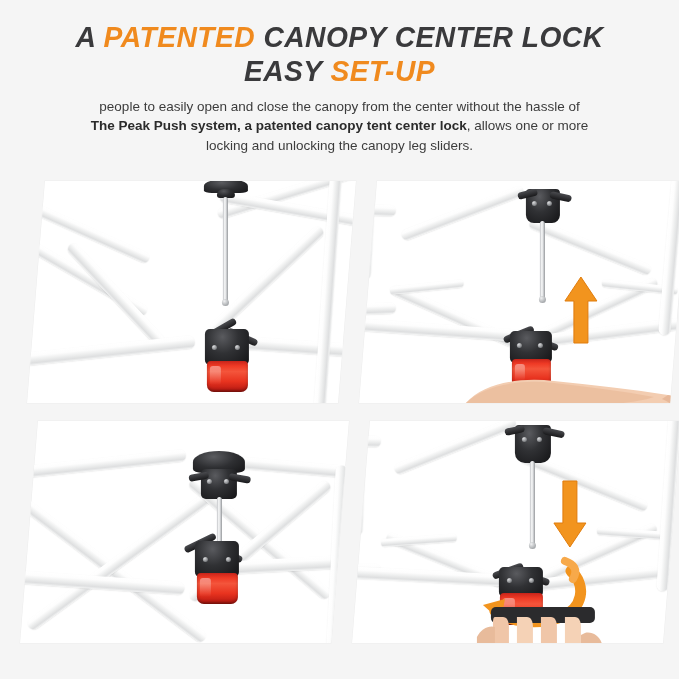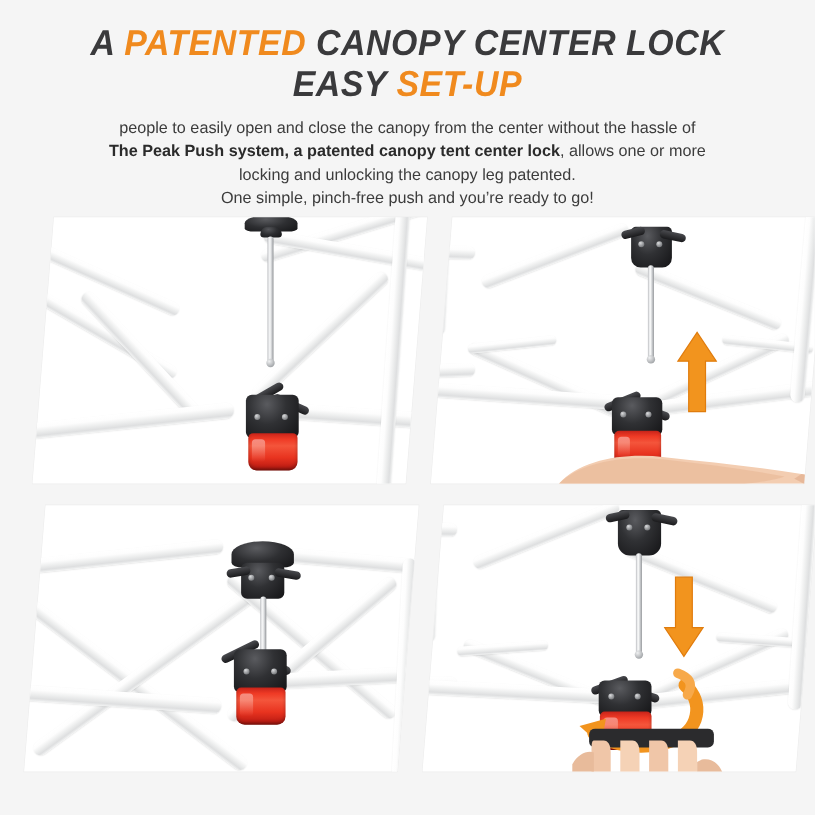--- a/index.html
+++ b/index.html
@@ -144,22 +144,21 @@
 <div class="page">
 
   <div class="headline">
     <span class="line"><span>A </span><span class="hl-orange">PATENTED</span><span> CANOPY CENTER LOCK</span></span>
     <span class="line"><span>EASY </span><span class="hl-orange">SET-UP</span></span>
   </div>
 
   <div class="bodycopy">
     <span class="para-line">people to easily open and close the canopy from the center without the hassle of</span>
     <span class="para-line"><b>The Peak Push system, a patented canopy tent center lock</b><span>, allows one or more</span></span>
-    <span class="para-line">locking and unlocking the canopy leg patented.</span>
-    <span class="para-line">One simple, pinch-free push and you’re ready to go!</span>
+    <span class="para-line">locking and unlocking the canopy leg sliders.</span>
   </div>
 
   <div class="panels">
 
     <div class="panel" id="panel-tl">
       <div class="inner">
 
         <div class="tube" style="left:-10px;top:18px;width:150px;height:11px;transform:rotate(24deg);"></div>
         <div class="tube" style="left:-14px;top:52px;width:160px;height:11px;transform:rotate(30deg);"></div>
         <div class="tube" style="left:196px;top:34px;width:165px;height:11px;transform:rotate(-17deg);"></div>

